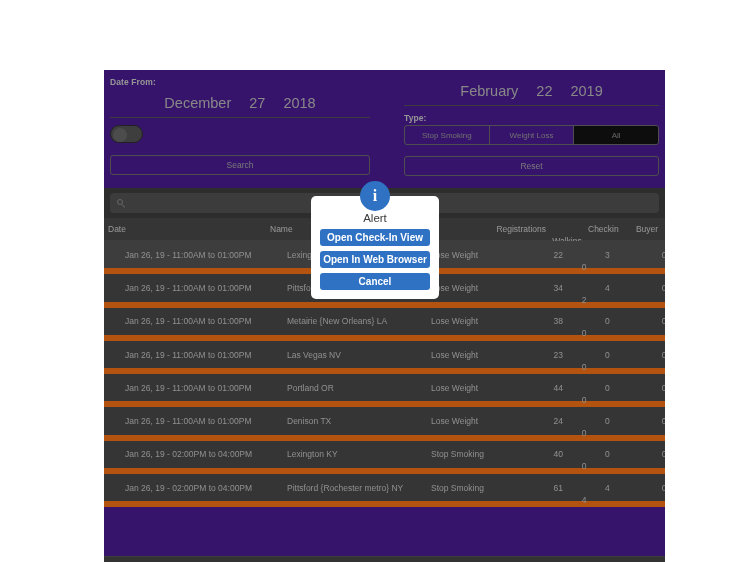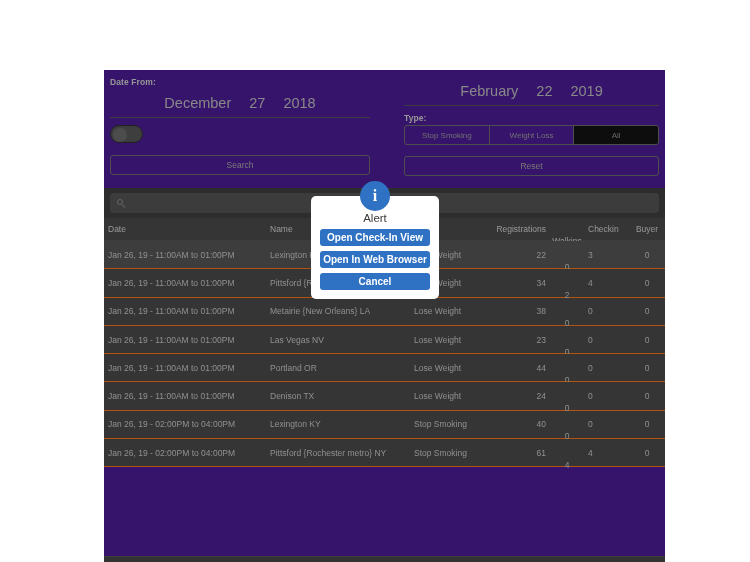--- a/index.html
+++ b/index.html
@@ -202,22 +202,22 @@
   .thead .th {
     font-size: 8.5px;
     color: #d2d2d2;
     font-weight: 400;
   }
 
   .row {
     display: flex;
     align-items: center;
     height: 27.3px;
-    padding-left: 4px;
-    border-bottom: 1px solid #f97316;
+    padding-left: 21px;
+    border-bottom: 6px solid #f97316;
     position: relative;
     background: #4a4a4a;
   }
   .row.selected { background: #555555; }
   .row .td {
     font-size: 8.5px;
     color: #c6c6c6;
   }
 
   

